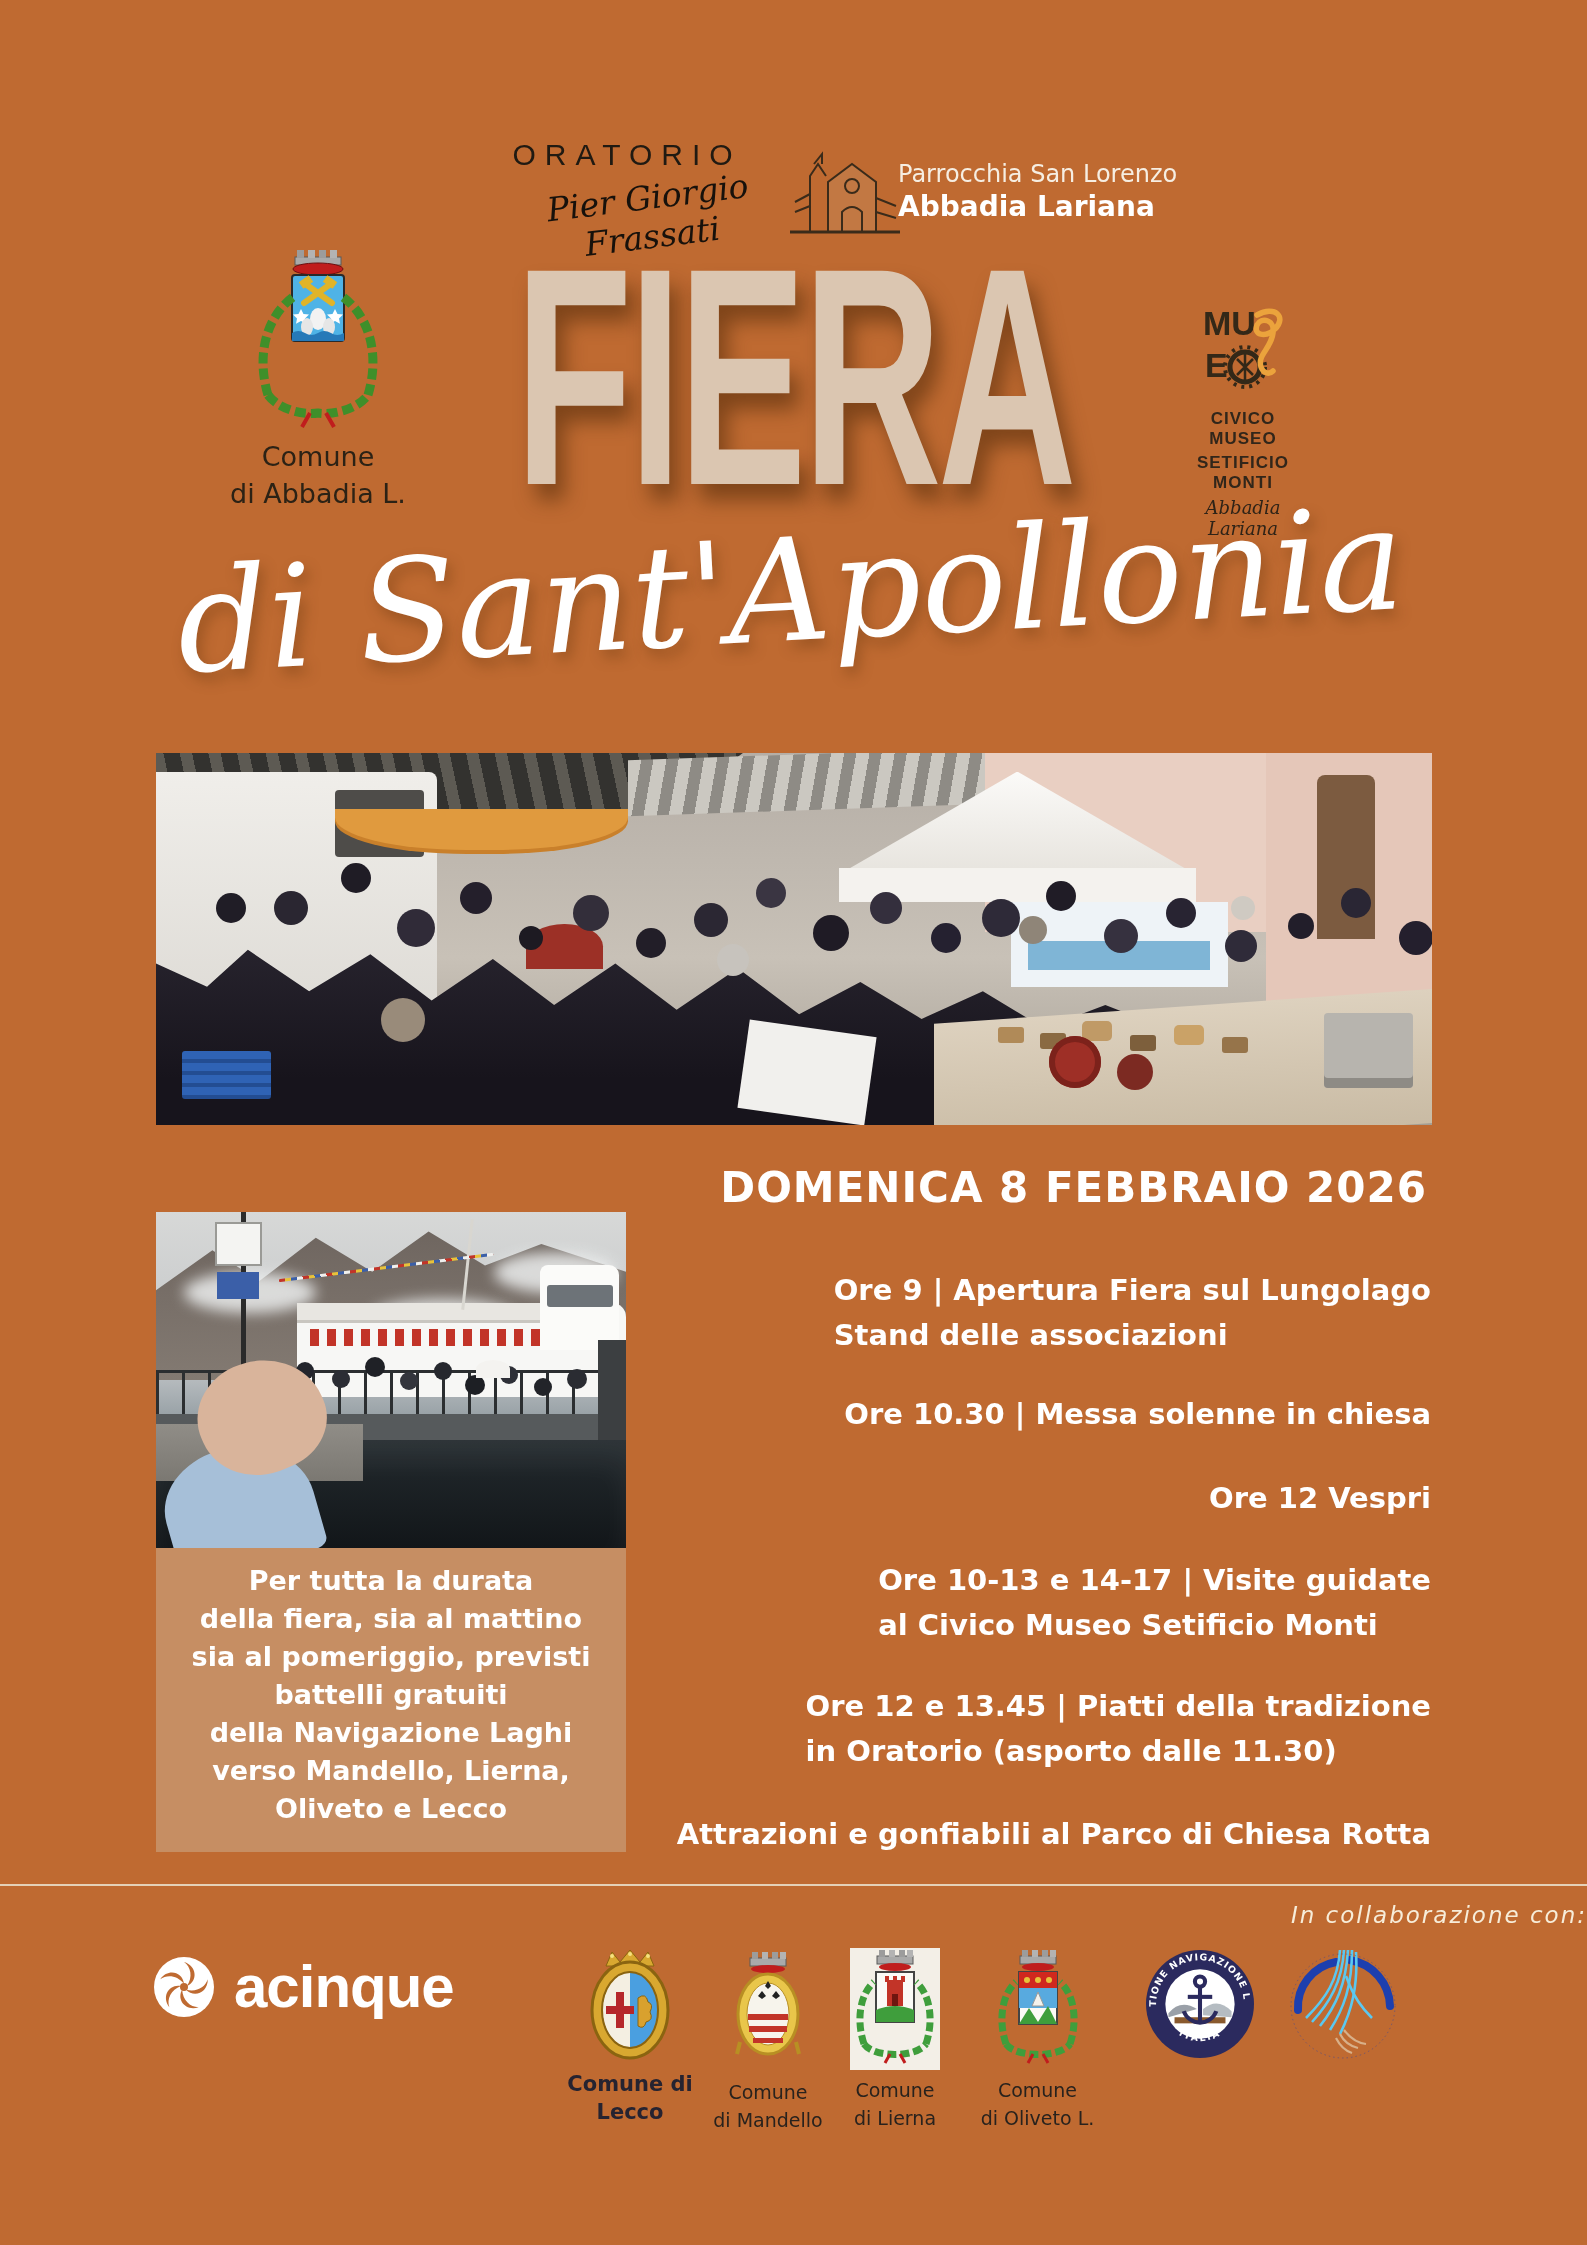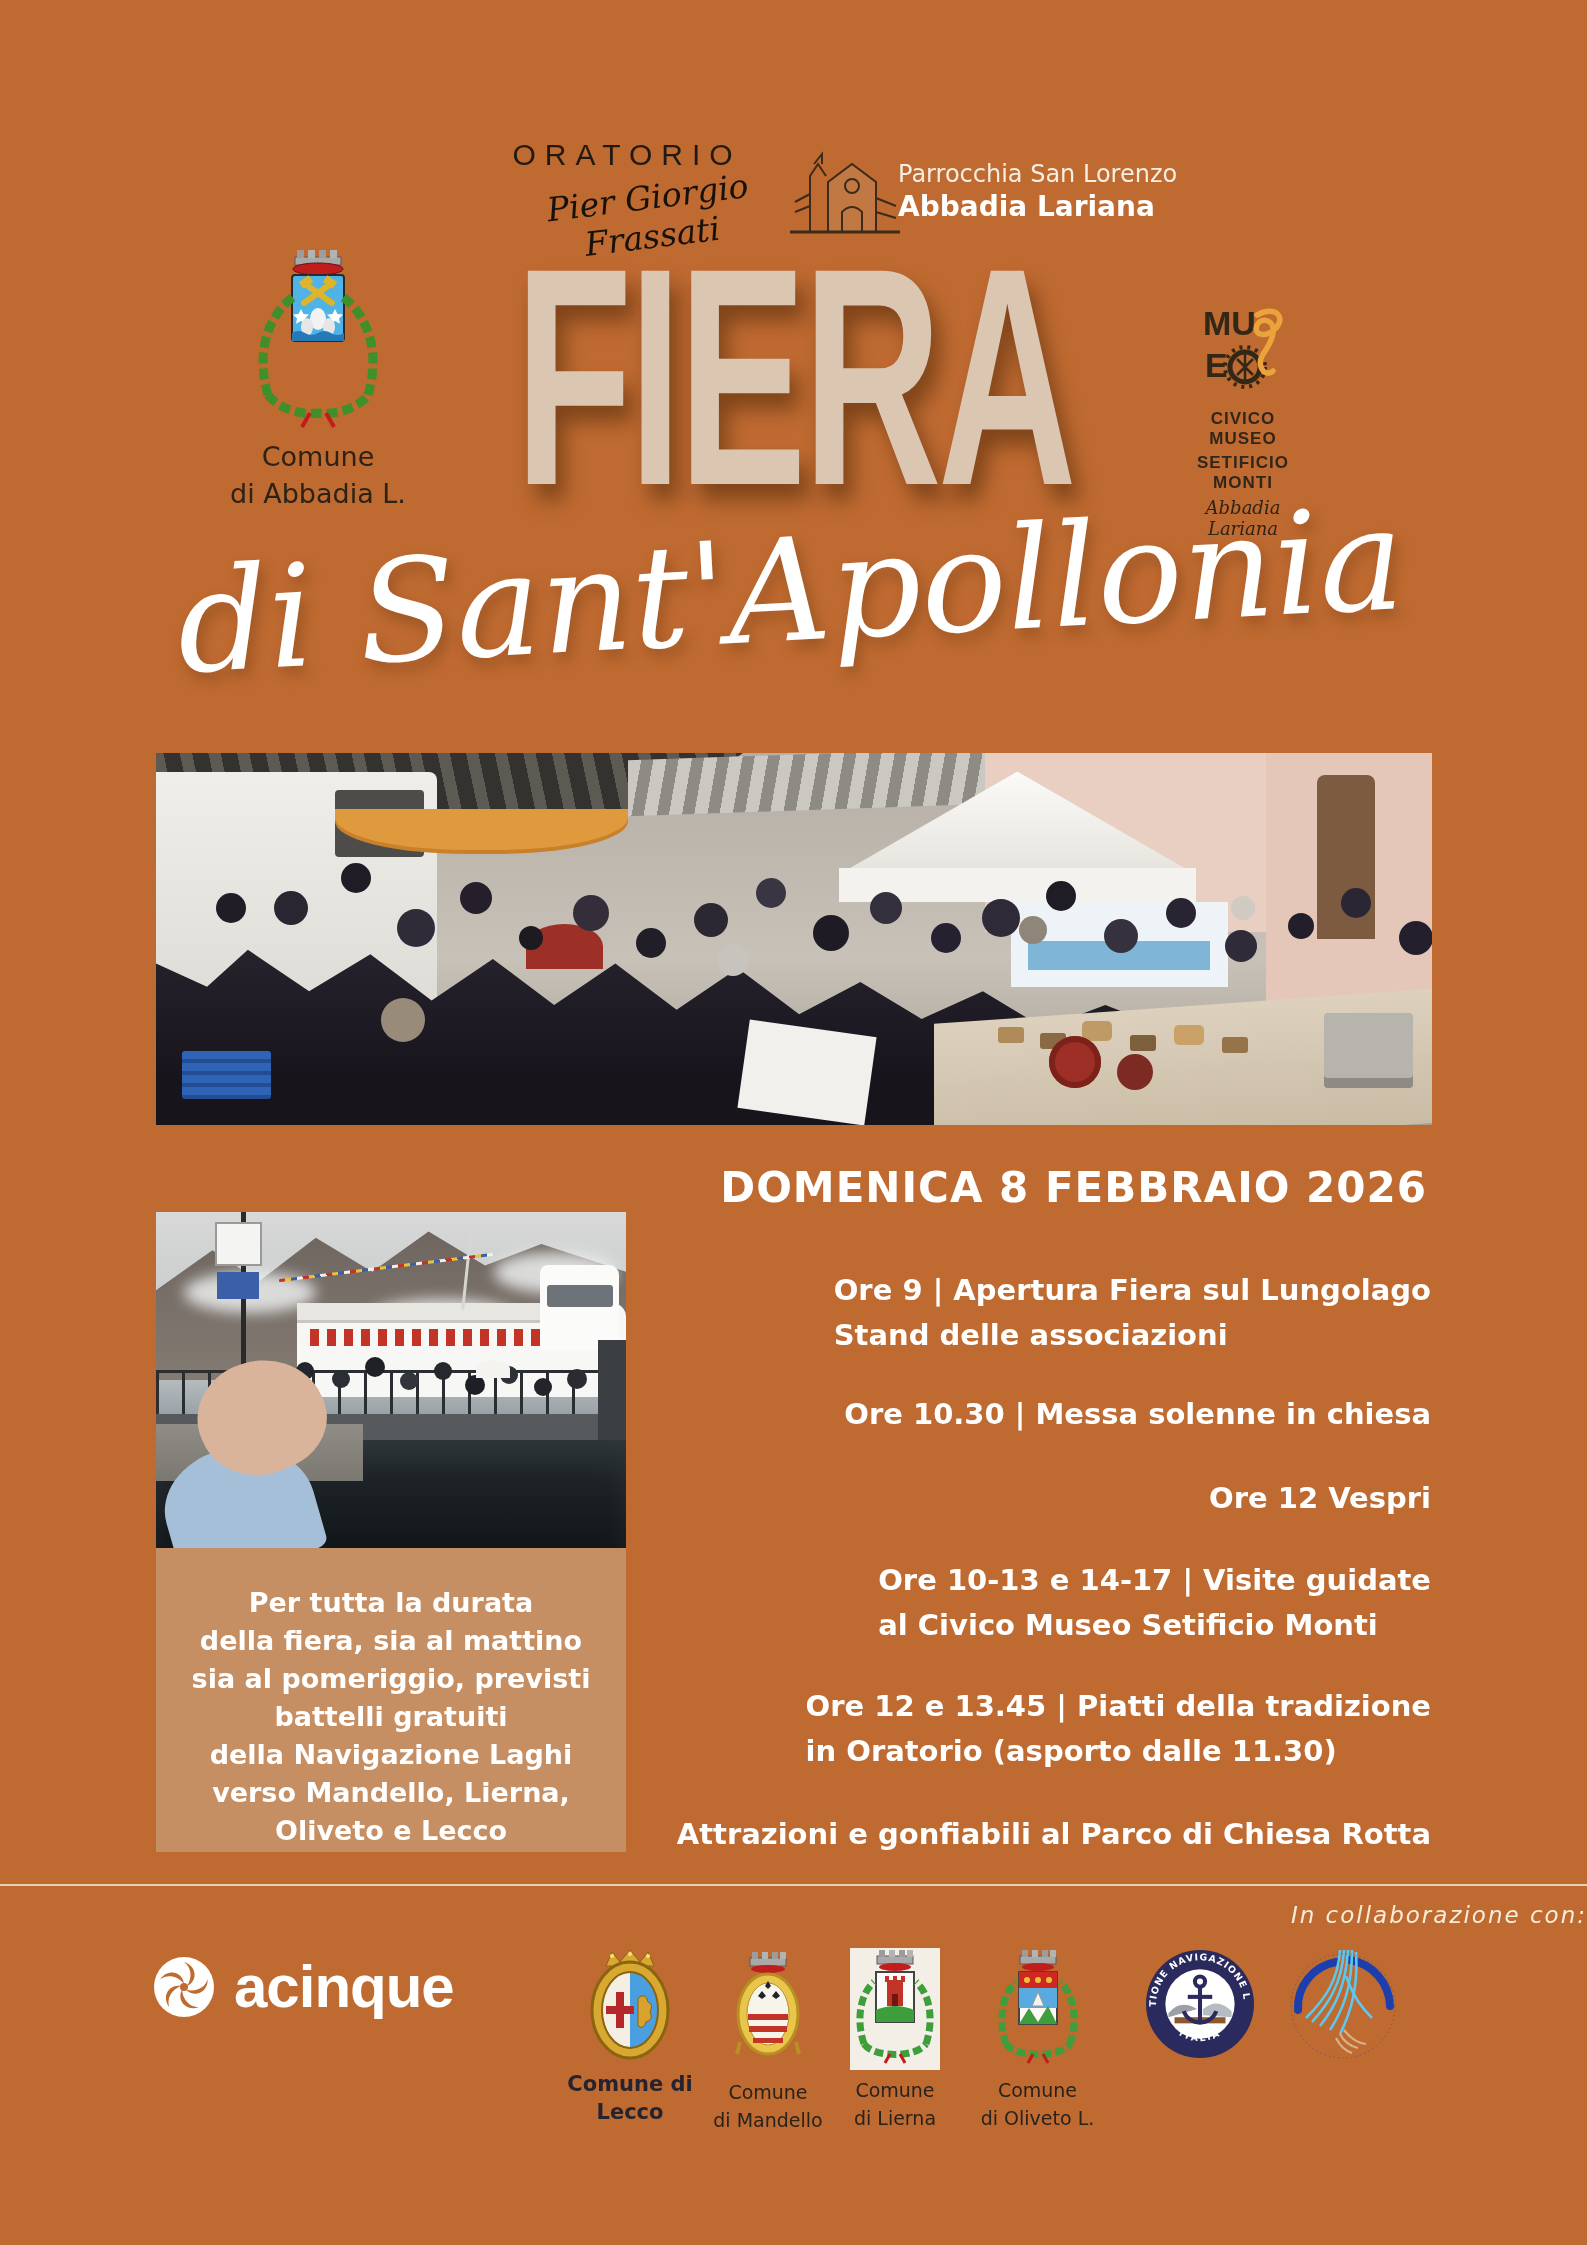--- a/index.html
+++ b/index.html
@@ -106,21 +106,21 @@
   .b-hand { position:absolute; left:9%; bottom:22%; width:27%; height:34%; background:#d9b49b; border-radius:46% 54% 42% 50%; transform:rotate(-24deg); }
 
   
   .date-heading { position:absolute; right:160px; top:1163px; font-weight:800; font-size:42px; color:#ffffff;
     letter-spacing:1px; font-family:"DejaVu Sans",sans-serif; }
   .sched { position:absolute; right:156px; color:#ffffff; font-weight:bold;
     font-size:29px; line-height:45px; font-family:"DejaVu Sans",sans-serif; }
 
   
   .info-box { position:absolute; left:156px; top:1548px; width:470px; height:304px; background:#c68e63;
-    text-align:center; padding-top:36px; }
+    text-align:center; padding-top:14px; }
   .info-box div { color:#ffffff; font-weight:bold; font-size:27px; line-height:38px; font-family:"DejaVu Sans",sans-serif; }
 
   
   .divider { position:absolute; left:0; top:1884px; width:100%; height:2px; background:#e9ddc6; opacity:.9; }
   .collab { position:absolute; left:0; right:0; top:1902px; text-align:right; color:#f7edd9;
     font-style:italic; font-size:23px; letter-spacing:2px; }
   .acinque { position:absolute; left:152px; top:1952px; display:flex; align-items:center; gap:18px; }
   .acinque-text { color:#ffffff; font-family:"Liberation Sans",sans-serif; font-weight:bold; font-size:60px; letter-spacing:-1px; }
   .partner { position:absolute; display:flex; flex-direction:column; align-items:center; }
   .partner .lbl { margin-top:6px; text-align:center; color:#28221d; font-size:19px; line-height:28px; }

